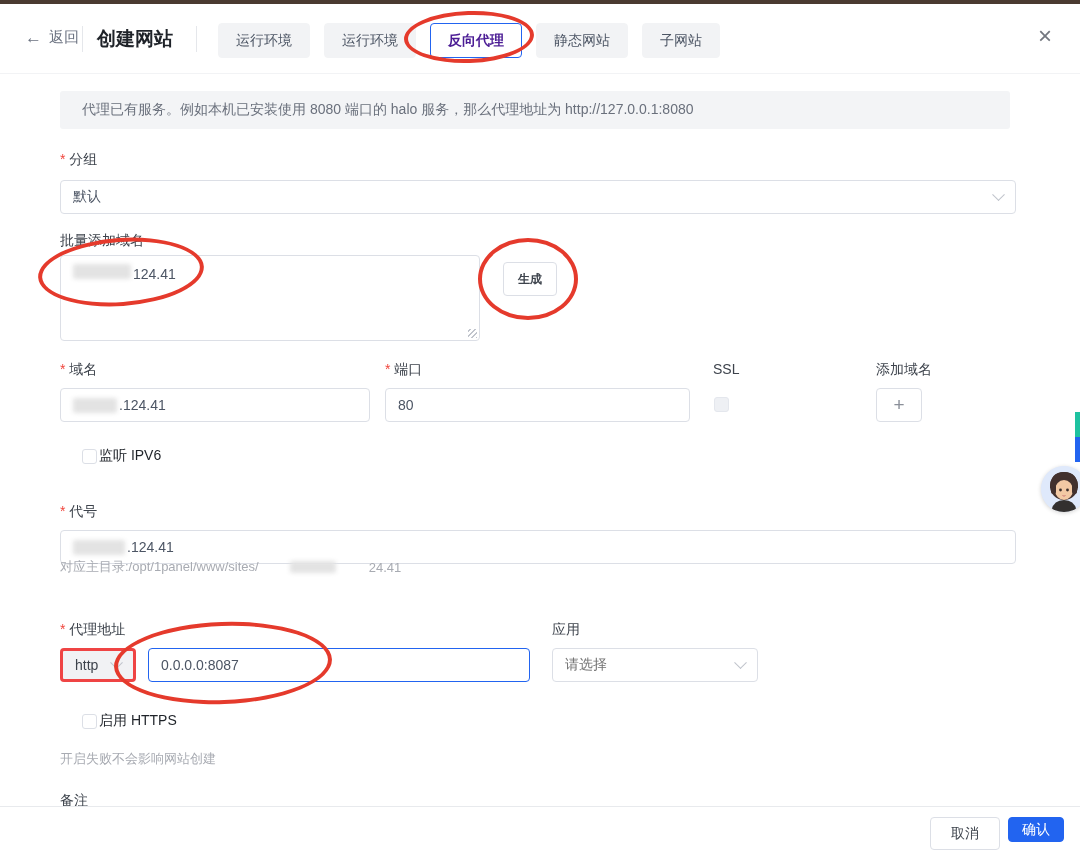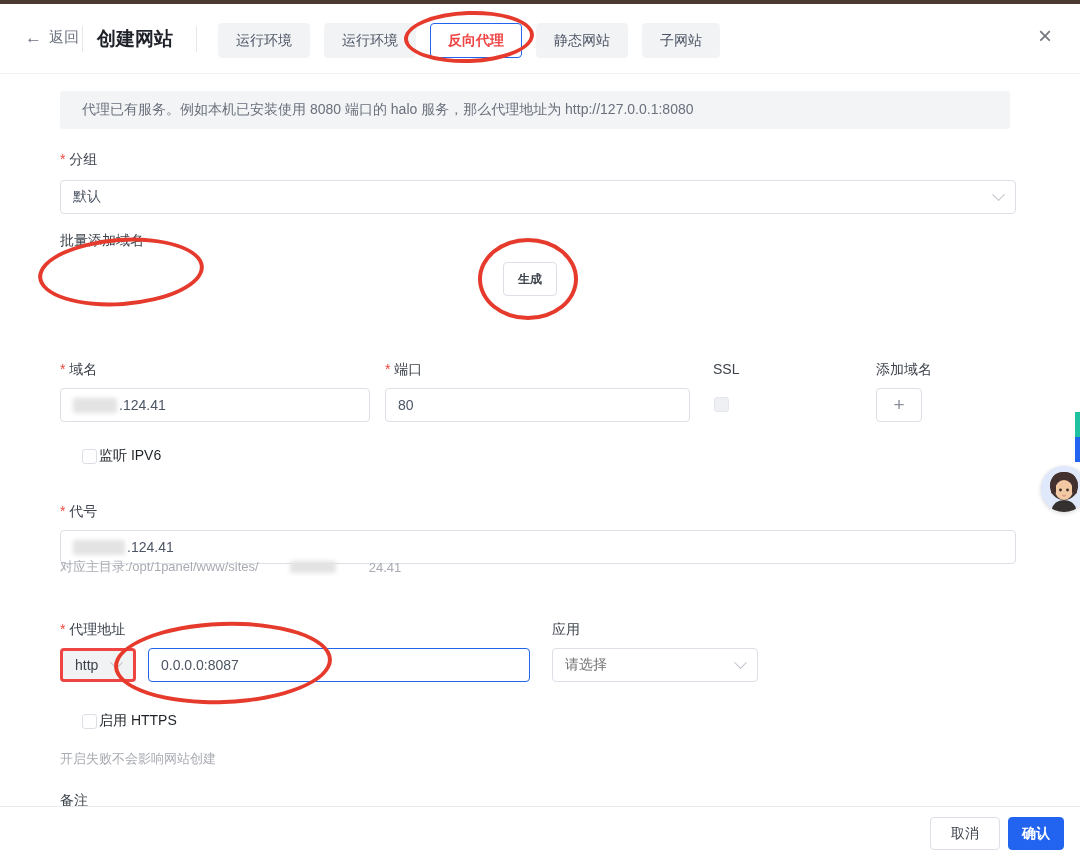--- a/index.html
+++ b/index.html
@@ -11,21 +11,21 @@
   .top-strip { position:absolute; left:0; top:0; width:1080px; height:4px; background:#4a3a31; }
 
   
   .header { position:absolute; left:0; top:4px; width:1080px; height:70px; background:#fff; border-bottom:1px solid #f2f3f5; }
   .back { position:absolute; left:25px; top:24px; display:flex; align-items:center; gap:7px; color:#6b7280; font-size:15px; cursor:pointer; }
   .back .arrow { font-size:17px; line-height:1; }
   .vdiv { position:absolute; top:22px; width:1px; height:26px; background:#e5e7eb; }
   .page-title { position:absolute; left:97px; top:22px; font-size:19px; font-weight:bold; color:#1f2329; }
   .tabs { position:absolute; left:218px; top:19px; display:flex; gap:14px; }
   .tab { height:35px; padding:0 17px; display:flex; align-items:center; background:#f2f3f5; border:1px solid #f2f3f5; border-radius:4px; font-size:14px; color:#4c5564; cursor:pointer; white-space:nowrap; }
-  .tab.active { background:#fff; border-color:#2264f0; color:#ef4444; font-weight:bold; }
+  .tab.active { background:#fff; border-color:#2264f0; color:#4c1d95; font-weight:bold; }
   .close-btn { position:absolute; left:1038px; top:20px; font-size:24px; color:#73777f; cursor:pointer; line-height:1; }
 
   
   .content { position:absolute; left:0; top:75px; width:1080px; height:731px; overflow:hidden; background:#fff; }
 
   .banner { position:absolute; left:60px; top:16px; width:950px; height:38px; background:#f3f4f6; border-radius:3px; display:flex; align-items:center; padding:0 22px; font-size:14px; color:#6a707c; }
 
   .field-label { position:absolute; font-size:14px; color:#3d434c; }
   .req::before { content:"* "; color:#f0443b; }
 
@@ -61,21 +61,21 @@
   .proxy-input { position:absolute; left:148px; top:573px; width:382px; height:34px; border-color:#2264f0; }
   .app-select { position:absolute; left:552px; top:573px; width:206px; height:34px; justify-content:space-between; cursor:pointer; }
   .placeholder { color:#737373; }
 
   .remark-label { left:60px; top:717px; }
 
   
   .footer-divider { position:absolute; left:0; top:806px; width:1080px; height:1px; background:#e8eaed; }
   .footer { position:absolute; left:0; top:807px; width:1080px; height:59px; background:#fff; }
   .btn-cancel { position:absolute; left:930px; top:10px; width:70px; height:33px; background:#fff; border:1px solid #dcdfe6; border-radius:4px; font-size:14px; color:#3d434c; cursor:pointer; }
-  .btn-confirm { position:absolute; left:1008px; top:10px; width:56px; height:33px; background:#2264f0; border:1px solid #2264f0; border-radius:4px; font-size:14px; color:#fff; font-weight:bold; cursor:pointer; }
+  .btn-confirm { position:absolute; left:1008px; top:10px; width:56px; height:25px; background:#2264f0; border:1px solid #2264f0; border-radius:4px; font-size:14px; color:#fff; font-weight:normal; cursor:pointer; }
 
   
   .ann { position:absolute; border:4px solid #e53a2c; border-radius:50%; pointer-events:none; }
   .ann-tab { left:404px; top:11px; width:130px; height:52px; transform:rotate(-2deg); }
   .ann-batch { left:38px; top:238px; width:166px; height:68px; transform:rotate(-4deg); }
   .ann-gen { left:478px; top:238px; width:100px; height:82px; }
   .ann-proxy { left:114px; top:622px; width:218px; height:82px; transform:rotate(-2deg); }
 
   
   .edge-bar { position:absolute; left:1075px; top:412px; width:5px; }
@@ -112,20 +112,24 @@
 
     <div class="banner">代理已有服务。例如本机已安装使用 8080 端口的 halo 服务，那么代理地址为 http://127.0.0.1:8080</div>
 
     <div class="field-label req" style="left:60px; top:76px;">分组</div>
     <div class="ipt group-select">
       <span>默认</span>
       <span class="sel-chevron"></span>
     </div>
 
     <div class="field-label" style="left:60px; top:157px;">批量添加域名</div>
+    <div class="batch-textarea">
+      <span class="blurbox" style="width:58px;"></span><span>124.41</span>
+      <span class="resize-handle"></span>
+    </div>
     <button class="gen-btn">生成</button>
 
     <div class="field-label req" style="left:60px; top:286px;">域名</div>
     <div class="field-label req" style="left:385px; top:286px;">端口</div>
     <div class="field-label" style="left:713px; top:286px;">SSL</div>
     <div class="field-label" style="left:876px; top:286px;">添加域名</div>
 
     <div class="ipt domain-input">
       <span class="blurbox" style="width:44px;"></span>
         <span>.124.41</span>

